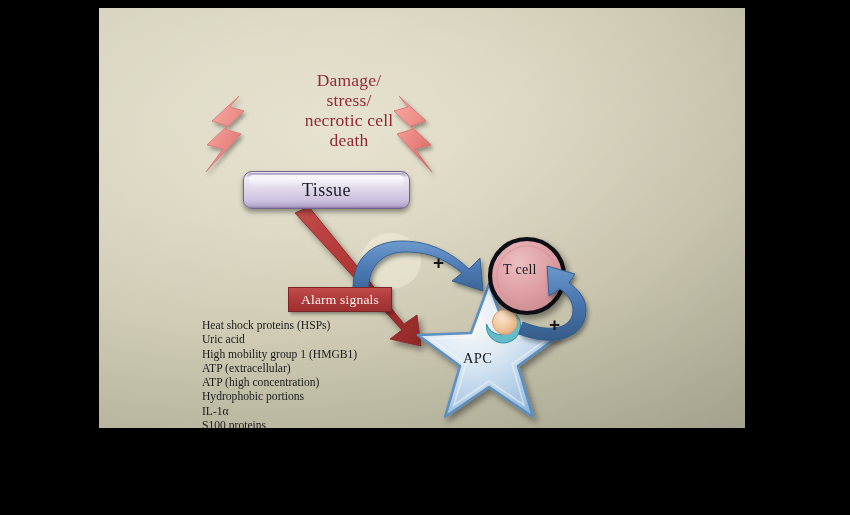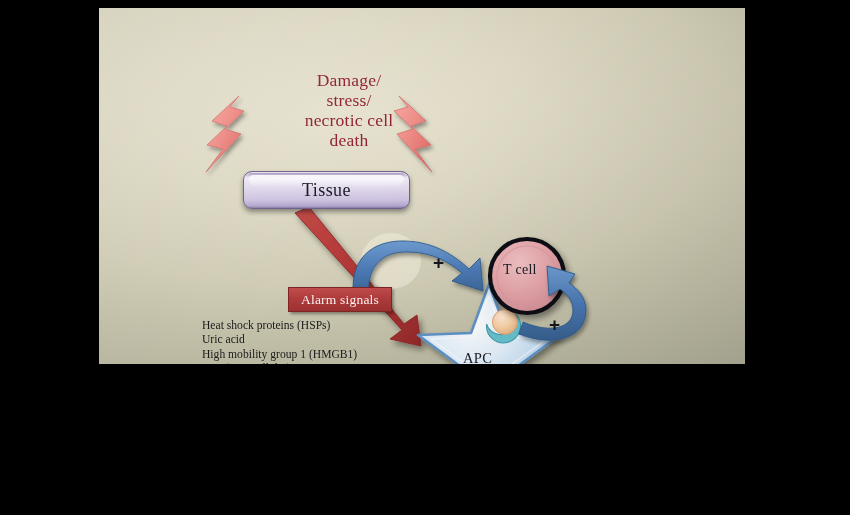--- a/index.html
+++ b/index.html
@@ -11,21 +11,21 @@
   }
   #frame {
     position:relative;
     width:850px; height:515px;
     background:#000;
   }
   
   #canvas {
     position:absolute;
     left:99px; top:8px;
-    width:646px; height:356px;
+    width:646px; height:420px;
     background:
       radial-gradient(ellipse 115% 95% at 38% 30%,
         #e6e2cf 0%,
         #ddd9c4 26%,
         #cfcbb4 52%,
         #b9b7a0 78%,
         #a8a791 100%);
     overflow:hidden;
   }
   #canvas::after{

